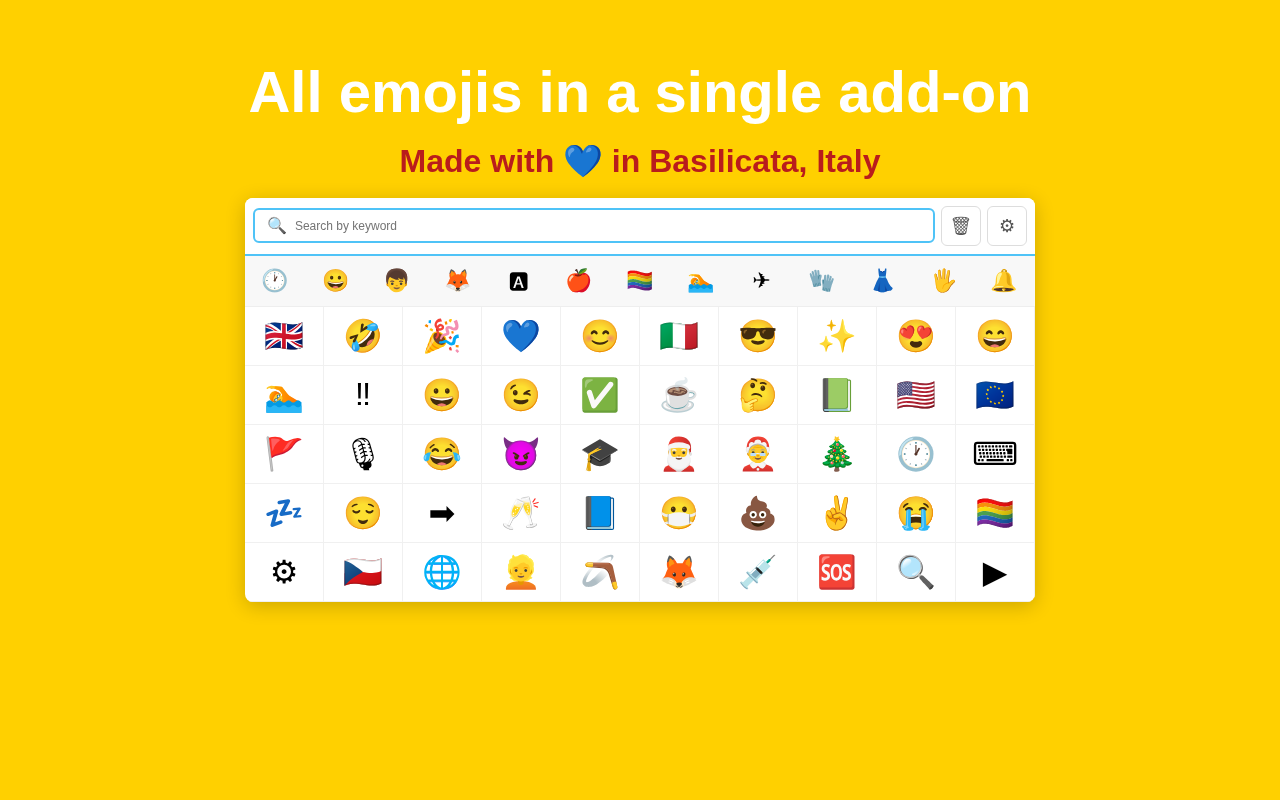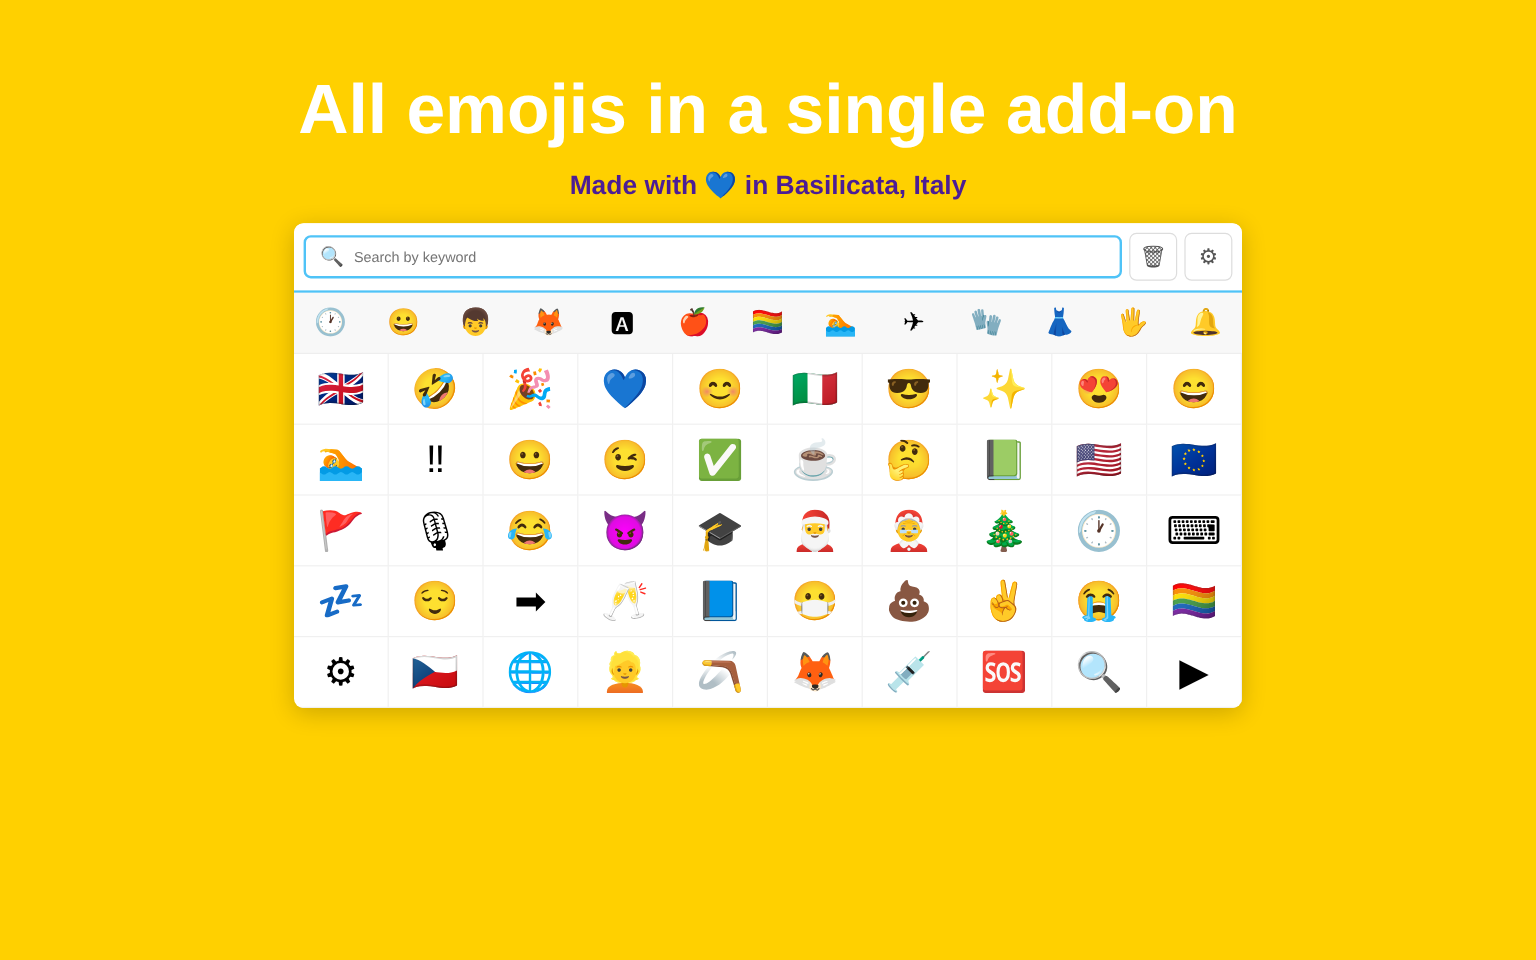--- a/index.html
+++ b/index.html
@@ -26,23 +26,23 @@
     .main-title {
       font-size: 58px;
       font-weight: 900;
       color: white;
       text-align: center;
       line-height: 1.1;
       margin-bottom: 18px;
     }
 
     .subtitle {
-      font-size: 22px;
+      font-size: 32px;
       font-weight: 700;
-      color: #4c1d95;
+      color: #b91c1c;
       text-align: center;
     }
 
     .emoji-panel {
       width: 790px;
       background: white;
       border-radius: 8px;
       box-shadow: 0 4px 20px rgba(0,0,0,0.2);
       overflow: hidden;
     }

